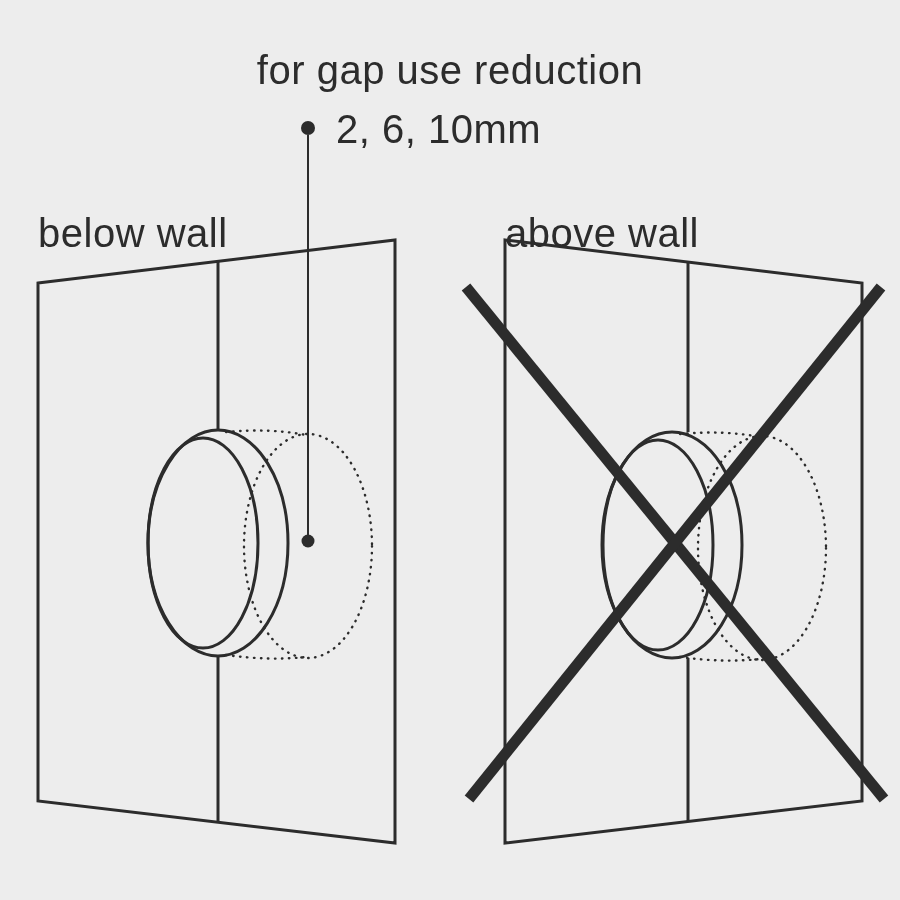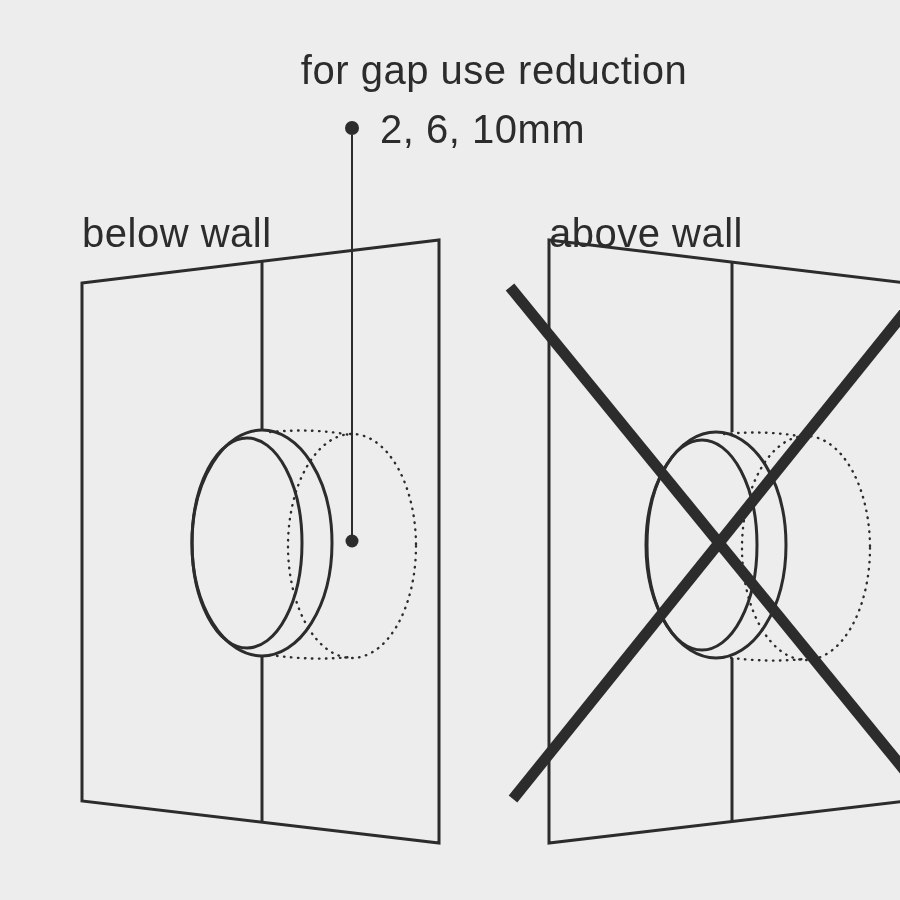--- a/index.html
+++ b/index.html
@@ -11,21 +11,20 @@
   html,body{width:900px;height:900px;}
   body{
     background:var(--background);
     font-family:"Liberation Sans", sans-serif;
     overflow:hidden;
   }
   .canvas{
     width:900px;height:888px;
     background:var(--background);
     position:relative;
-    padding-left:44px;
   }
   svg{display:block;width:900px;height:900px;}
   .stroke{
     fill:none;
     stroke:var(--line);
     stroke-width:3;
   }
   .thin{stroke-width:2;}
   .dotted{
     fill:none;

